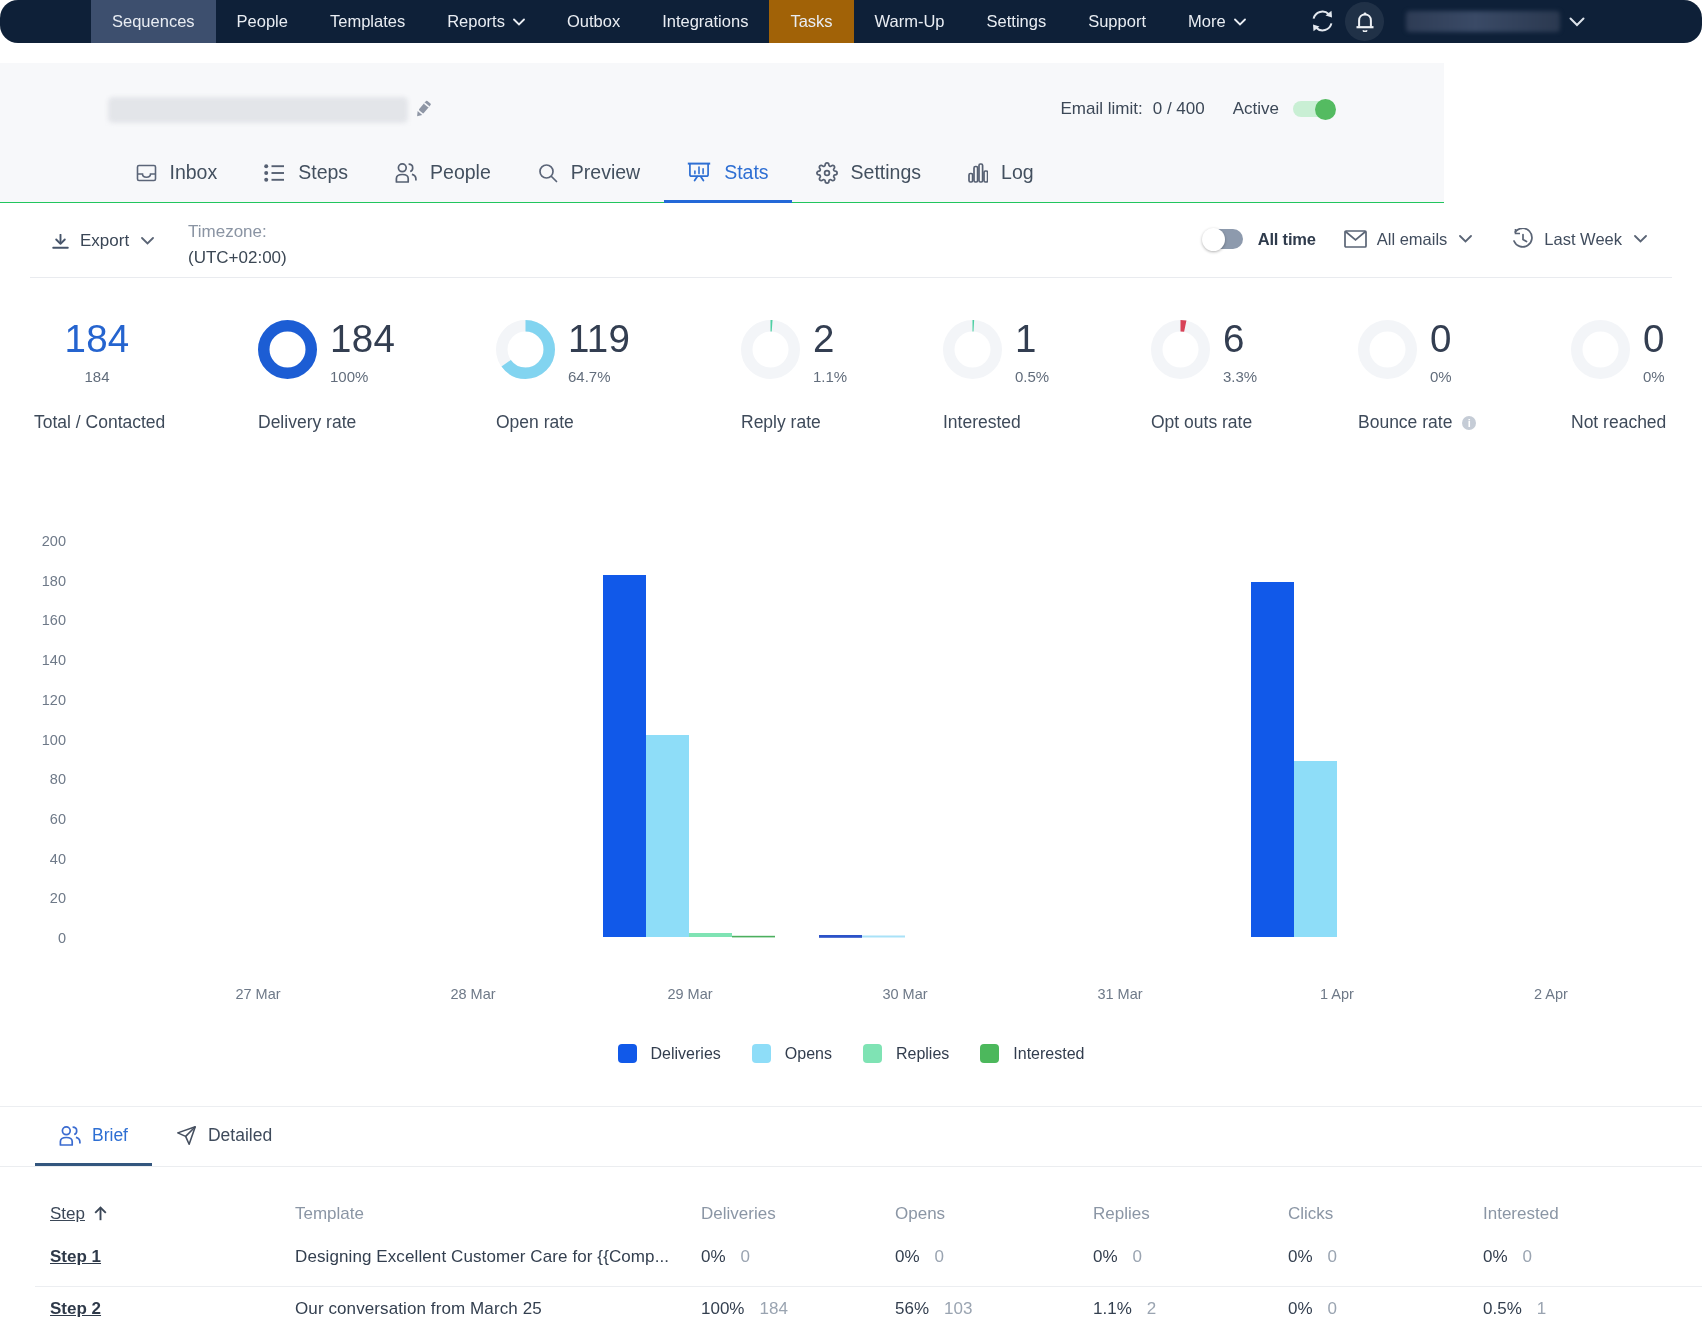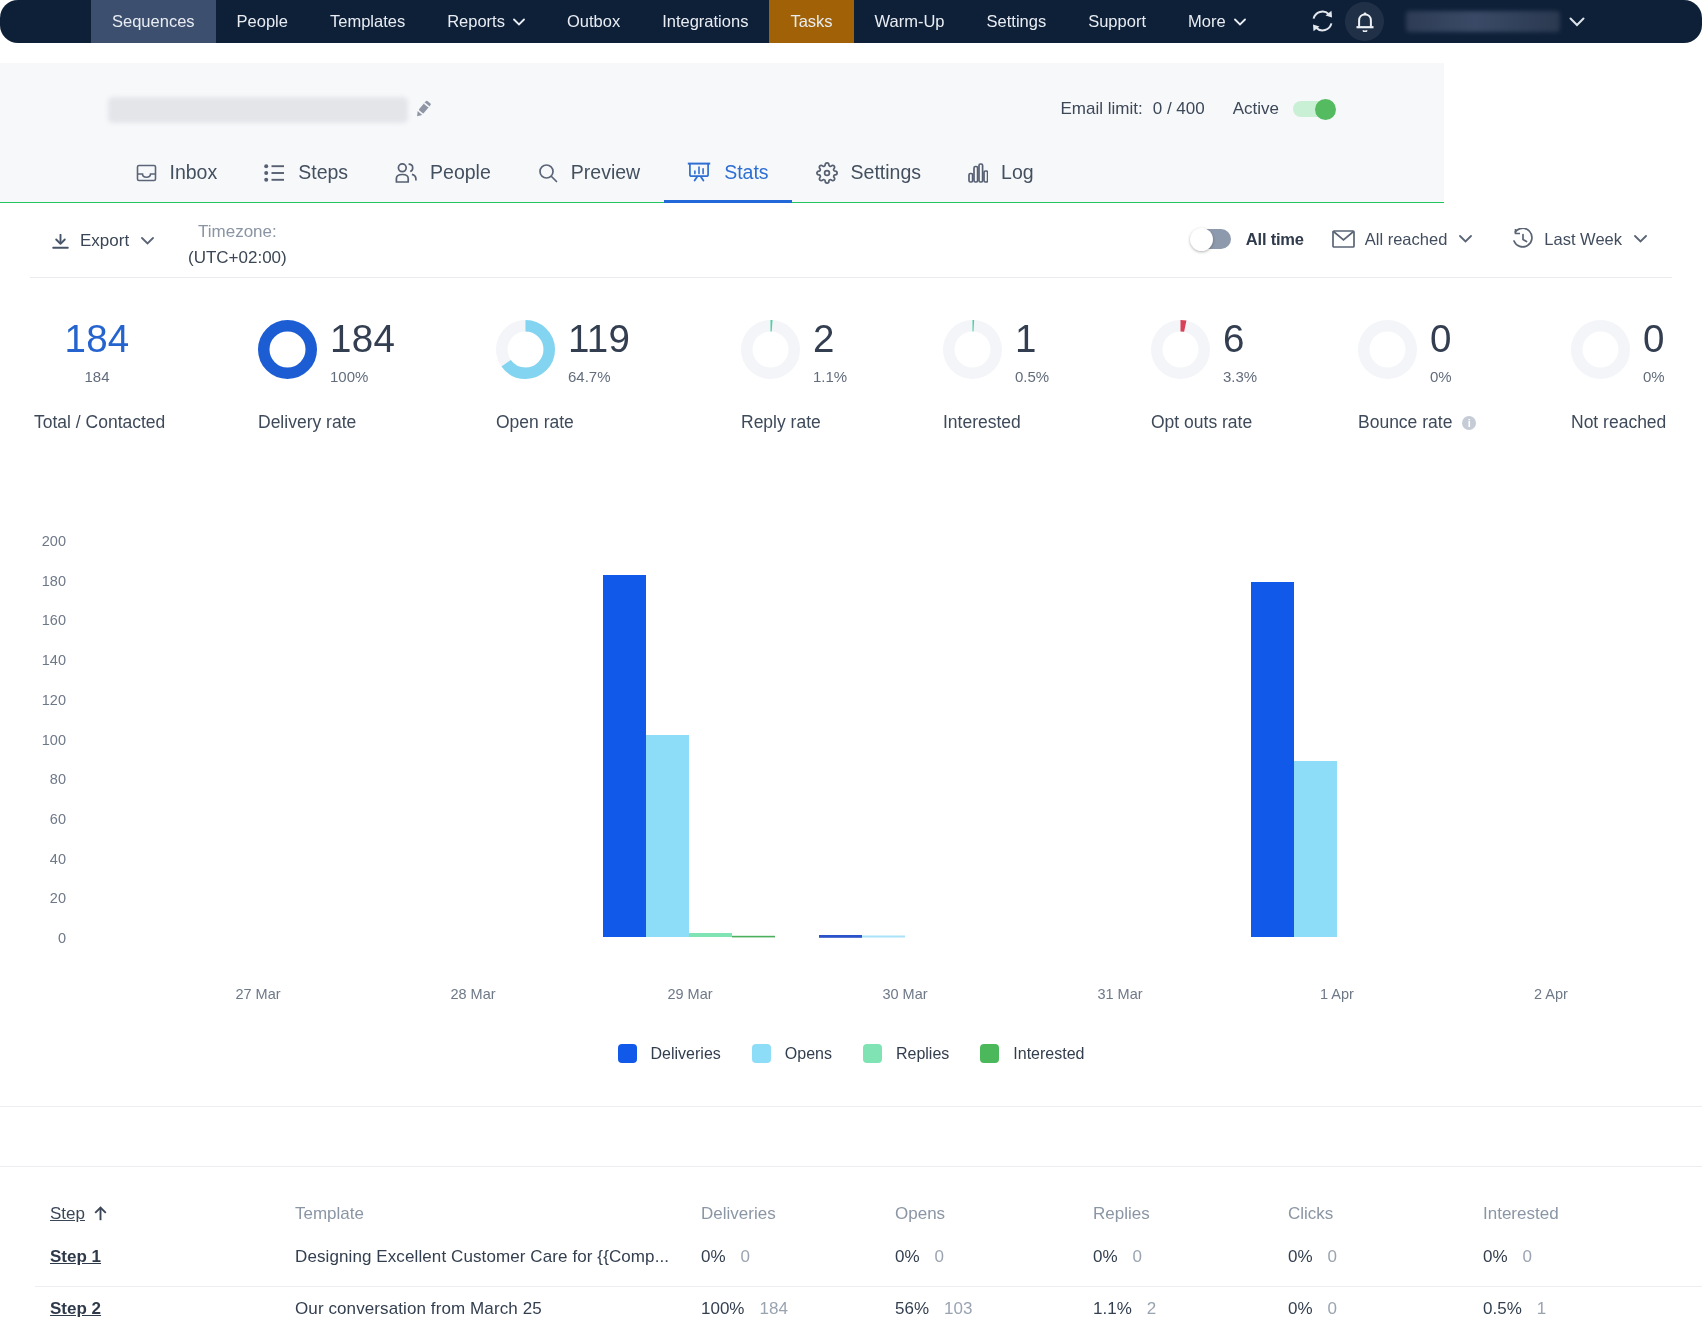--- a/index.html
+++ b/index.html
@@ -15,21 +15,21 @@
 
 .header { position:absolute; top:43px; left:0; width:1444px; height:140px; background:#f7f8fa; border-bottom:1px solid #22c55e;margin-top:20px; }
 .title-blur { position:absolute; left:108px; top:34px; width:300px; height:26px; background:#e3e5e9; border-radius:5px; filter:blur(2px); }
 .email-row { position:absolute; right:109px; top:36px; display:flex; align-items:center; font-size:17px; color:#3c4857; }
 .tabs { position:absolute; left:112px; bottom:-1px; display:flex; }
 .tab { display:flex; align-items:center; gap:13px; padding:0 23.5px; height:58px; font-size:19.5px; color:#43505f; border-bottom:3px solid transparent; }
 .tab.active { color:#2e6fd3; border-bottom-color:#2368d8; }
 .tab svg { flex:0 0 auto; }
 
 .toolbar-left { position:absolute; left:52px; top:231px; display:flex; align-items:center; }
-.tz { position:absolute; left:188px; top:219px; font-size:17px; line-height:25.5px;text-align:center; }
+.tz { position:absolute; left:188px; top:219px; font-size:17px; line-height:25.5px; }
 .tz .l1 { color:#8a94a3; }
 .tz .l2 { color:#3b4754; }
 .toolbar-right { position:absolute; right:55px; top:228px; display:flex; align-items:center; }
 .divider { position:absolute; left:30px; right:30px; top:277px; height:1px; background:#e9ebef; }
 
 .card { position:absolute; top:320px; }
 .card .row { display:flex; }
 .card .nums { margin-left:13px; }
 .card .big { font-size:38.5px; color:#333e51; line-height:38px; letter-spacing:0.3px; }
 .card .pct { font-size:15px; color:#626d7c; margin-top:10px; }
@@ -204,21 +204,21 @@
   <span style="display:inline-block;width:40px;height:20px;border-radius:10px;background:#8d9aad;position:relative">
       <span style="position:absolute;left:-1px;top:-1.5px;width:23px;height:23px;border-radius:50%;background:#fff;box-shadow:0 1px 3px rgba(0,0,0,0.3)"></span>
     </span>
   <span style="margin-left:15px;font-size:16.5px;color:#2f3b4c;font-weight:bold;letter-spacing:-0.2px">All time</span>
   <svg style="margin-left:28px" width="23" height="18" viewBox="0 0 23 18">
       <g fill="none" stroke="#5a6475" stroke-width="1.7">
         <rect x="1" y="1" width="21" height="16" rx="1"></rect>
         <path d="M1.5 1.5 L11.5 10 L21.5 1.5"></path>
       </g>
     </svg>
-  <span style="margin-left:10px;font-size:16.5px;color:#414d5e">All reached</span>
+  <span style="margin-left:10px;font-size:16.5px;color:#414d5e">All emails</span>
   <svg style="margin-left:12px" width="13" height="8" viewBox="0 0 13 8">
       <path d="M1 1 L6.5 6.5 L12 1" fill="none" stroke="#5a6475" stroke-width="1.8" stroke-linecap="round"></path>
     </svg>
   <svg style="margin-left:40px" width="22" height="22" viewBox="0 0 22 22">
       <g fill="none" stroke="#5a6475" stroke-width="1.7">
         <path d="M3.2 4 A9.3 9.3 0 1 1 2 13" stroke-linecap="round"></path>
         <path d="M3.5 1 L3.5 5.5 L8 5.5" stroke-width="1.6"></path>
         <path d="M11 6.5 V11.5 L14.5 13.5" stroke-linecap="round"></path>
       </g>
     </svg>
@@ -367,20 +367,36 @@
 </svg>
 
 <div class="legend">
   <div class="leg"><span class="sw" style="background:#1159e9"></span>Deliveries</div>
   <div class="leg"><span class="sw" style="background:#8eddf8"></span>Opens</div>
   <div class="leg"><span class="sw" style="background:#7fe3b4"></span>Replies</div>
   <div class="leg"><span class="sw" style="background:#4cb85c"></span>Interested</div>
 </div>
 
 <div class="tsection" style="height:220px">
+  <div class="btabs">
+    <div class="btab active"><svg width="22" height="21" viewBox="0 0 22 21">
+          <g fill="none" stroke="#3a6bd0" stroke-width="1.7">
+            <circle cx="7.3" cy="5.8" r="3.9"></circle>
+            <path d="M1.4 20 V16.6 C1.4 14 3.6 12.5 7.3 12.5 C11 12.5 13.2 14 13.2 16.6 V20 Z" stroke-linejoin="round"></path>
+            <path d="M13.6 2.2 C16.1 2.2 17.7 3.7 17.7 5.9 C17.7 7.7 16.7 9 15.2 9.5"></path>
+            <path d="M16.9 12.4 C19.6 13 20.9 14.7 20.9 17 V18.6"></path>
+          </g>
+        </svg>Brief</div>
+    <div class="btab"><svg width="21" height="21" viewBox="0 0 24 24">
+          <g fill="none" stroke="#454f5f" stroke-width="1.8" stroke-linejoin="round">
+            <path d="M22 2 L11 13"></path>
+            <path d="M22 2 L15 22 L11 13 L2 9 Z"></path>
+          </g>
+        </svg>Detailed</div>
+  </div>
   <div class="btabs-line"></div>
   <div class="thead">
     <span class="tc c-step" style="color:#3b4757">Step<svg style="margin-left:9px;vertical-align:-2px" width="13" height="15" viewBox="0 0 13 15">
           <g fill="none" stroke="#3b4757" stroke-width="1.9">
             <path d="M6.5 14.2 V1.8"></path>
             <path d="M1.2 6.8 L6.5 1.5 L11.8 6.8"></path>
           </g>
         </svg></span>
     <span class="tc c-tpl">Template</span>
     <span class="tc c-del">Deliveries</span>

